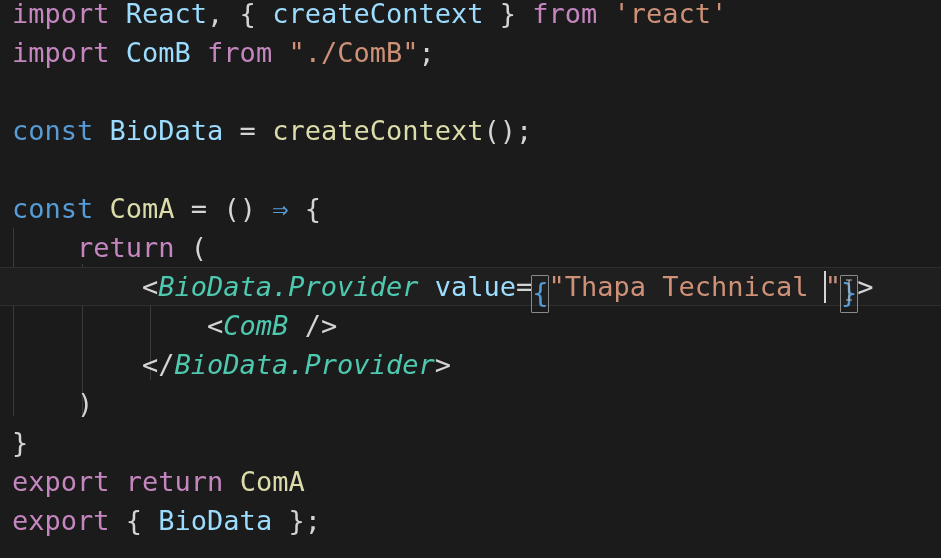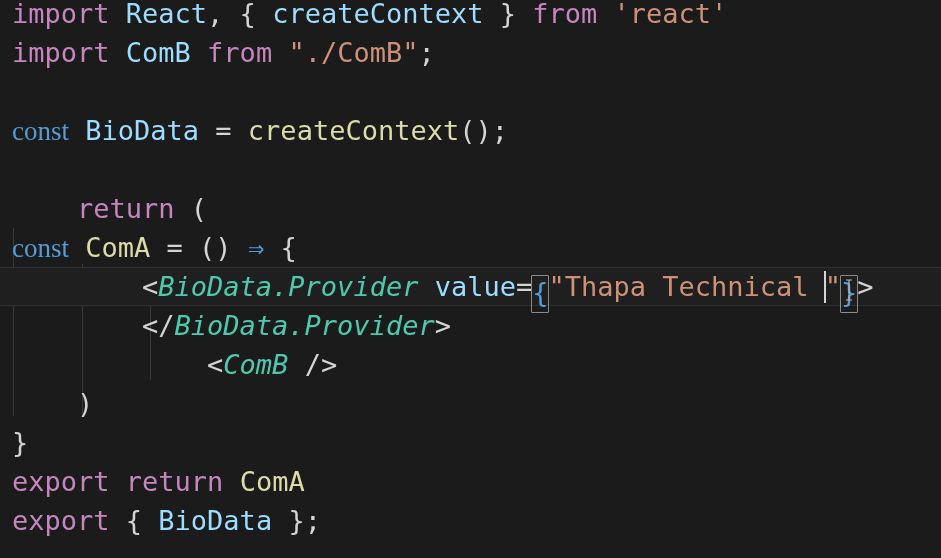--- a/index.html
+++ b/index.html
@@ -42,21 +42,21 @@
   .code-line.current {
     background: #1f1f1f;
     border-top: 1px solid #2b2f30;
     border-bottom: 1px solid #2b2f30;
     height: 39px;
     line-height: 37px;
   }
 
   
   .t-keyword   { color: #c586c0; }  
-  .t-storage   { color: #569cd6; font-family: Liberation Serif, serif; }  
+  .t-storage   { color: #569cd6; }  
   .t-var       { color: #9cdcfe; }  
   .t-func      { color: #dcdcaa; }  
   .t-string    { color: #ce9178; }  
   .t-tag       { color: #4ec9b0; font-style: italic; }  
   .t-punct     { color: #d4d4d4; }  
   .t-brace-b   { color: #569cd6; }  
   .t-arrow     { color: #569cd6; }
 
   
   .bracket-match {
@@ -112,25 +112,25 @@
       <div class="guide" style="left: 82px; top: 264px; height: 152px; background: rgb(58, 58, 58);"></div>
       <div class="guide" style="left: 150px; top: 302px; height: 78px; background: rgb(58, 58, 58);"></div>
     </div>
 
   <div id="code-surface">
       <div class="code-line"><span class="t-keyword">import</span><span class="t-punct"> </span><span class="t-var">React</span><span class="t-punct">, </span><span class="t-punct">{</span><span class="t-punct"> </span><span class="t-var">createContext</span><span class="t-punct"> </span><span class="t-punct">}</span><span class="t-punct"> </span><span class="t-keyword">from</span><span class="t-punct"> </span><span class="t-string">'react'</span></div>
       <div class="code-line"><span class="t-keyword">import</span><span class="t-punct"> </span><span class="t-var">ComB</span><span class="t-punct"> </span><span class="t-keyword">from</span><span class="t-punct"> </span><span class="t-string">"./ComB"</span><span class="t-punct">;</span></div>
       <div class="code-line">&nbsp;</div>
       <div class="code-line"><span class="t-storage">const</span><span class="t-punct"> </span><span class="t-var">BioData</span><span class="t-punct"> </span><span class="t-punct">=</span><span class="t-punct"> </span><span class="t-func">createContext</span><span class="t-punct">();</span></div>
       <div class="code-line">&nbsp;</div>
+      <div class="code-line"><span class="t-storage">const</span><span class="t-punct"> </span><span class="t-func">ComA</span><span class="t-punct"> </span><span class="t-punct">=</span><span class="t-punct"> </span><span class="t-punct">()</span><span class="t-punct"> </span><span class="t-arrow">⇒</span><span class="t-punct"> </span><span class="t-punct">{</span></div>
       <div class="code-line"><span class="t-punct">    </span><span class="t-keyword">return</span><span class="t-punct"> </span><span class="t-punct">(</span></div>
-      <div class="code-line"><span class="t-storage">const</span><span class="t-punct"> </span><span class="t-func">ComA</span><span class="t-punct"> </span><span class="t-punct">=</span><span class="t-punct"> </span><span class="t-punct">()</span><span class="t-punct"> </span><span class="t-arrow">⇒</span><span class="t-punct"> </span><span class="t-punct">{</span></div>
       <div class="code-line current"><span class="t-punct">        </span><span class="t-punct">&lt;</span><span class="t-tag">BioData.Provider</span><span class="t-punct"> </span><span class="t-var">value</span><span class="t-punct">=</span><span class="t-brace-b bracket-match">{</span><span class="t-string">"Thapa Technical </span><span class="caret"></span><span class="t-string">"</span><span class="t-brace-b bracket-match">}</span><span class="t-punct">&gt;</span></div>
+      <div class="code-line"><span class="t-punct">            </span><span class="t-punct">&lt;</span><span class="t-tag">ComB</span><span class="t-punct"> </span><span class="t-punct">/&gt;</span></div>
       <div class="code-line"><span class="t-punct">        </span><span class="t-punct">&lt;/</span><span class="t-tag">BioData.Provider</span><span class="t-punct">&gt;</span></div>
-      <div class="code-line"><span class="t-punct">            </span><span class="t-punct">&lt;</span><span class="t-tag">ComB</span><span class="t-punct"> </span><span class="t-punct">/&gt;</span></div>
       <div class="code-line"><span class="t-punct">    </span><span class="t-punct">)</span></div>
       <div class="code-line"><span class="t-punct">}</span></div>
       <div class="code-line"><span class="t-keyword">export</span><span class="t-punct"> </span><span class="t-keyword">return</span><span class="t-punct"> </span><span class="t-func">ComA</span></div>
       <div class="code-line"><span class="t-keyword">export</span><span class="t-punct"> </span><span class="t-punct">{</span><span class="t-punct"> </span><span class="t-var">BioData</span><span class="t-punct"> </span><span class="t-punct">}</span><span class="t-punct">;</span></div>
     </div>
 
   <div id="mouse-pointer" style="left: 843px; top: 272px;">
     <svg width="12" height="22" viewBox="0 0 12 22" aria-hidden="true">
       <path d="M3 1 H9 M6 1 V21 M3 21 H9" stroke="#b8b8b8" stroke-width="1.2" fill="none"></path>
     </svg>

